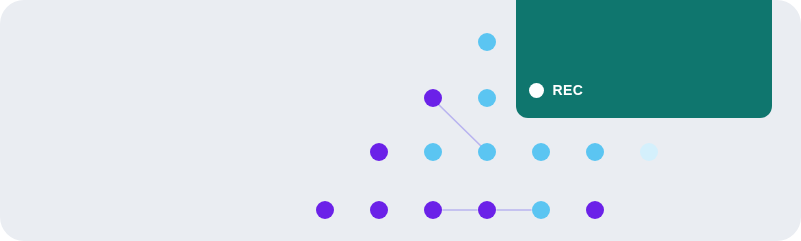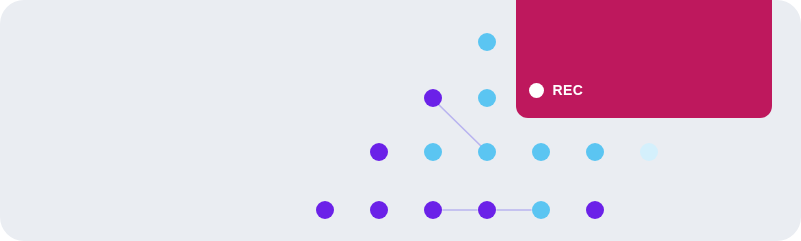--- a/index.html
+++ b/index.html
@@ -96,20 +96,20 @@
         <circle cx="649" cy="152" r="9" fill="#d4f0fc"></circle>
         <circle cx="325" cy="210" r="9" fill="#6b21e8"></circle>
         <circle cx="379" cy="210" r="9" fill="#6b21e8"></circle>
         <circle cx="433" cy="210" r="9" fill="#6b21e8"></circle>
         <circle cx="487" cy="210" r="9" fill="#6b21e8"></circle>
         <circle cx="541" cy="210" r="9" fill="#5bc5f2"></circle>
         <circle cx="595" cy="210" r="9" fill="#6b21e8"></circle>
       </g>
   </svg>
 
-  <div id="rec-badge" style="left: 516px; top: 0px; width: 256px; height: 118px; background: #be185d; border-radius: 0px 0px 12px 12px; padding-left: 12.5px; align-items: flex-start; padding-top: 82.5px;">
+  <div id="rec-badge" style="left: 516px; top: 0px; width: 256px; height: 118px; background: #0f766e; border-radius: 0px 0px 12px 12px; padding-left: 12.5px; align-items: flex-start; padding-top: 82.5px;">
     <div id="rec-badge-inner">
       <span id="rec-indicator-dot" style="width: 15px; height: 15px; background: rgb(255, 255, 255);"></span>
       <span id="rec-label" style="color: rgb(255, 255, 255);">REC</span>
     </div>
   </div>
 
 </div>
 
 </body></html>

